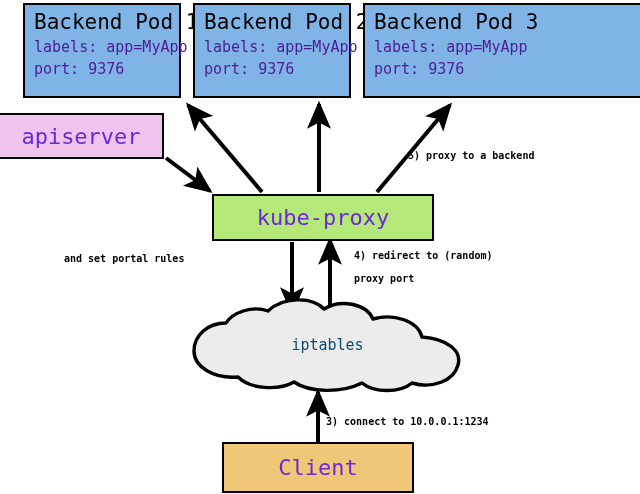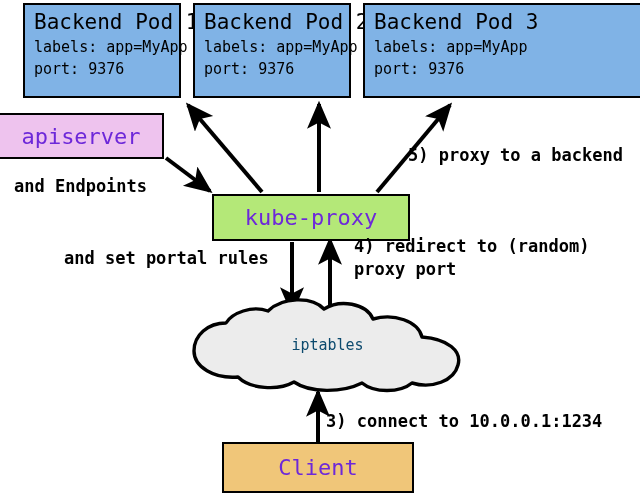--- a/index.html
+++ b/index.html
@@ -39,21 +39,21 @@
     font-family: "DejaVu Sans Mono", monospace;
     font-size: 21px;
     line-height: 28px;
     color: #000000;
     white-space: nowrap;
   }
   .pod-line {
     font-family: "DejaVu Sans Mono", monospace;
     font-size: 15px;
     line-height: 22px;
-    color: #000000;
+    color: #4c1d95;
     white-space: nowrap;
   }
   .simple-box {
     display: flex;
     align-items: center;
     justify-content: center;
   }
   .simple-box .box-label {
     font-family: "DejaVu Sans Mono", monospace;
     color: #6d28d9;
@@ -64,21 +64,21 @@
     left: -2px;
     top: 113px;
     width: 166px;
     height: 46px;
   }
   #apiserver-box .box-label { font-size: 22px; }
   #kubeproxy-box {
     background: #b4e878;
     left: 212px;
     top: 194px;
-    width: 198px;
+    width: 222px;
     height: 47px;
   }
   #kubeproxy-box .box-label { font-size: 22px; }
   #client-box {
     background: #f0c679;
     left: 222px;
     top: 442px;
     width: 192px;
     height: 51px;
   }
@@ -101,30 +101,30 @@
     font-family: "DejaVu Sans Mono", monospace;
     font-size: 15px;
     color: #0c4a6e;
     z-index: 3;
   }
 
   .step-label {
     position: absolute;
     font-family: "DejaVu Sans Mono", monospace;
     font-weight: bold;
-    font-size: 17px;
+    font-size: 10px;
     line-height: 23px;
     color: #000000;
     white-space: nowrap;
     z-index: 3;
   }
   #step1 { left: 14px;  top: 175px; }
   #step2 { left: 64px;  top: 247px; }
   #step3 { left: 326px; top: 410px; }
-  #step4 { left: 354px; top: 235px; }
+  #step4 { left: 354px; top: 244px; }
   #step5 { left: 408px; top: 144px; }
 </style>
 </head>
 <body>
 
 <div id="canvas">
 
   <svg id="wires" viewBox="0 0 640 494" xmlns="http://www.w3.org/2000/svg">
     <defs>
       <marker id="arrowhead" markerWidth="8" markerHeight="8" refX="6.2" refY="3" orient="auto" markerUnits="strokeWidth">
@@ -187,21 +187,20 @@
 
   <div id="kubeproxy-box" class="node simple-box">
     <span class="box-label">kube-proxy</span>
   </div>
 
   <div id="client-box" class="node simple-box">
     <span class="box-label">Client</span>
   </div>
 
   <div id="step1" class="step-label">
-    <div>and Endpoints</div>
   </div>
 
   <div id="step2" class="step-label">
     <div>and set portal rules</div>
   </div>
 
   <div id="step3" class="step-label">
     <div>3) connect to 10.0.0.1:1234</div>
   </div>
 

